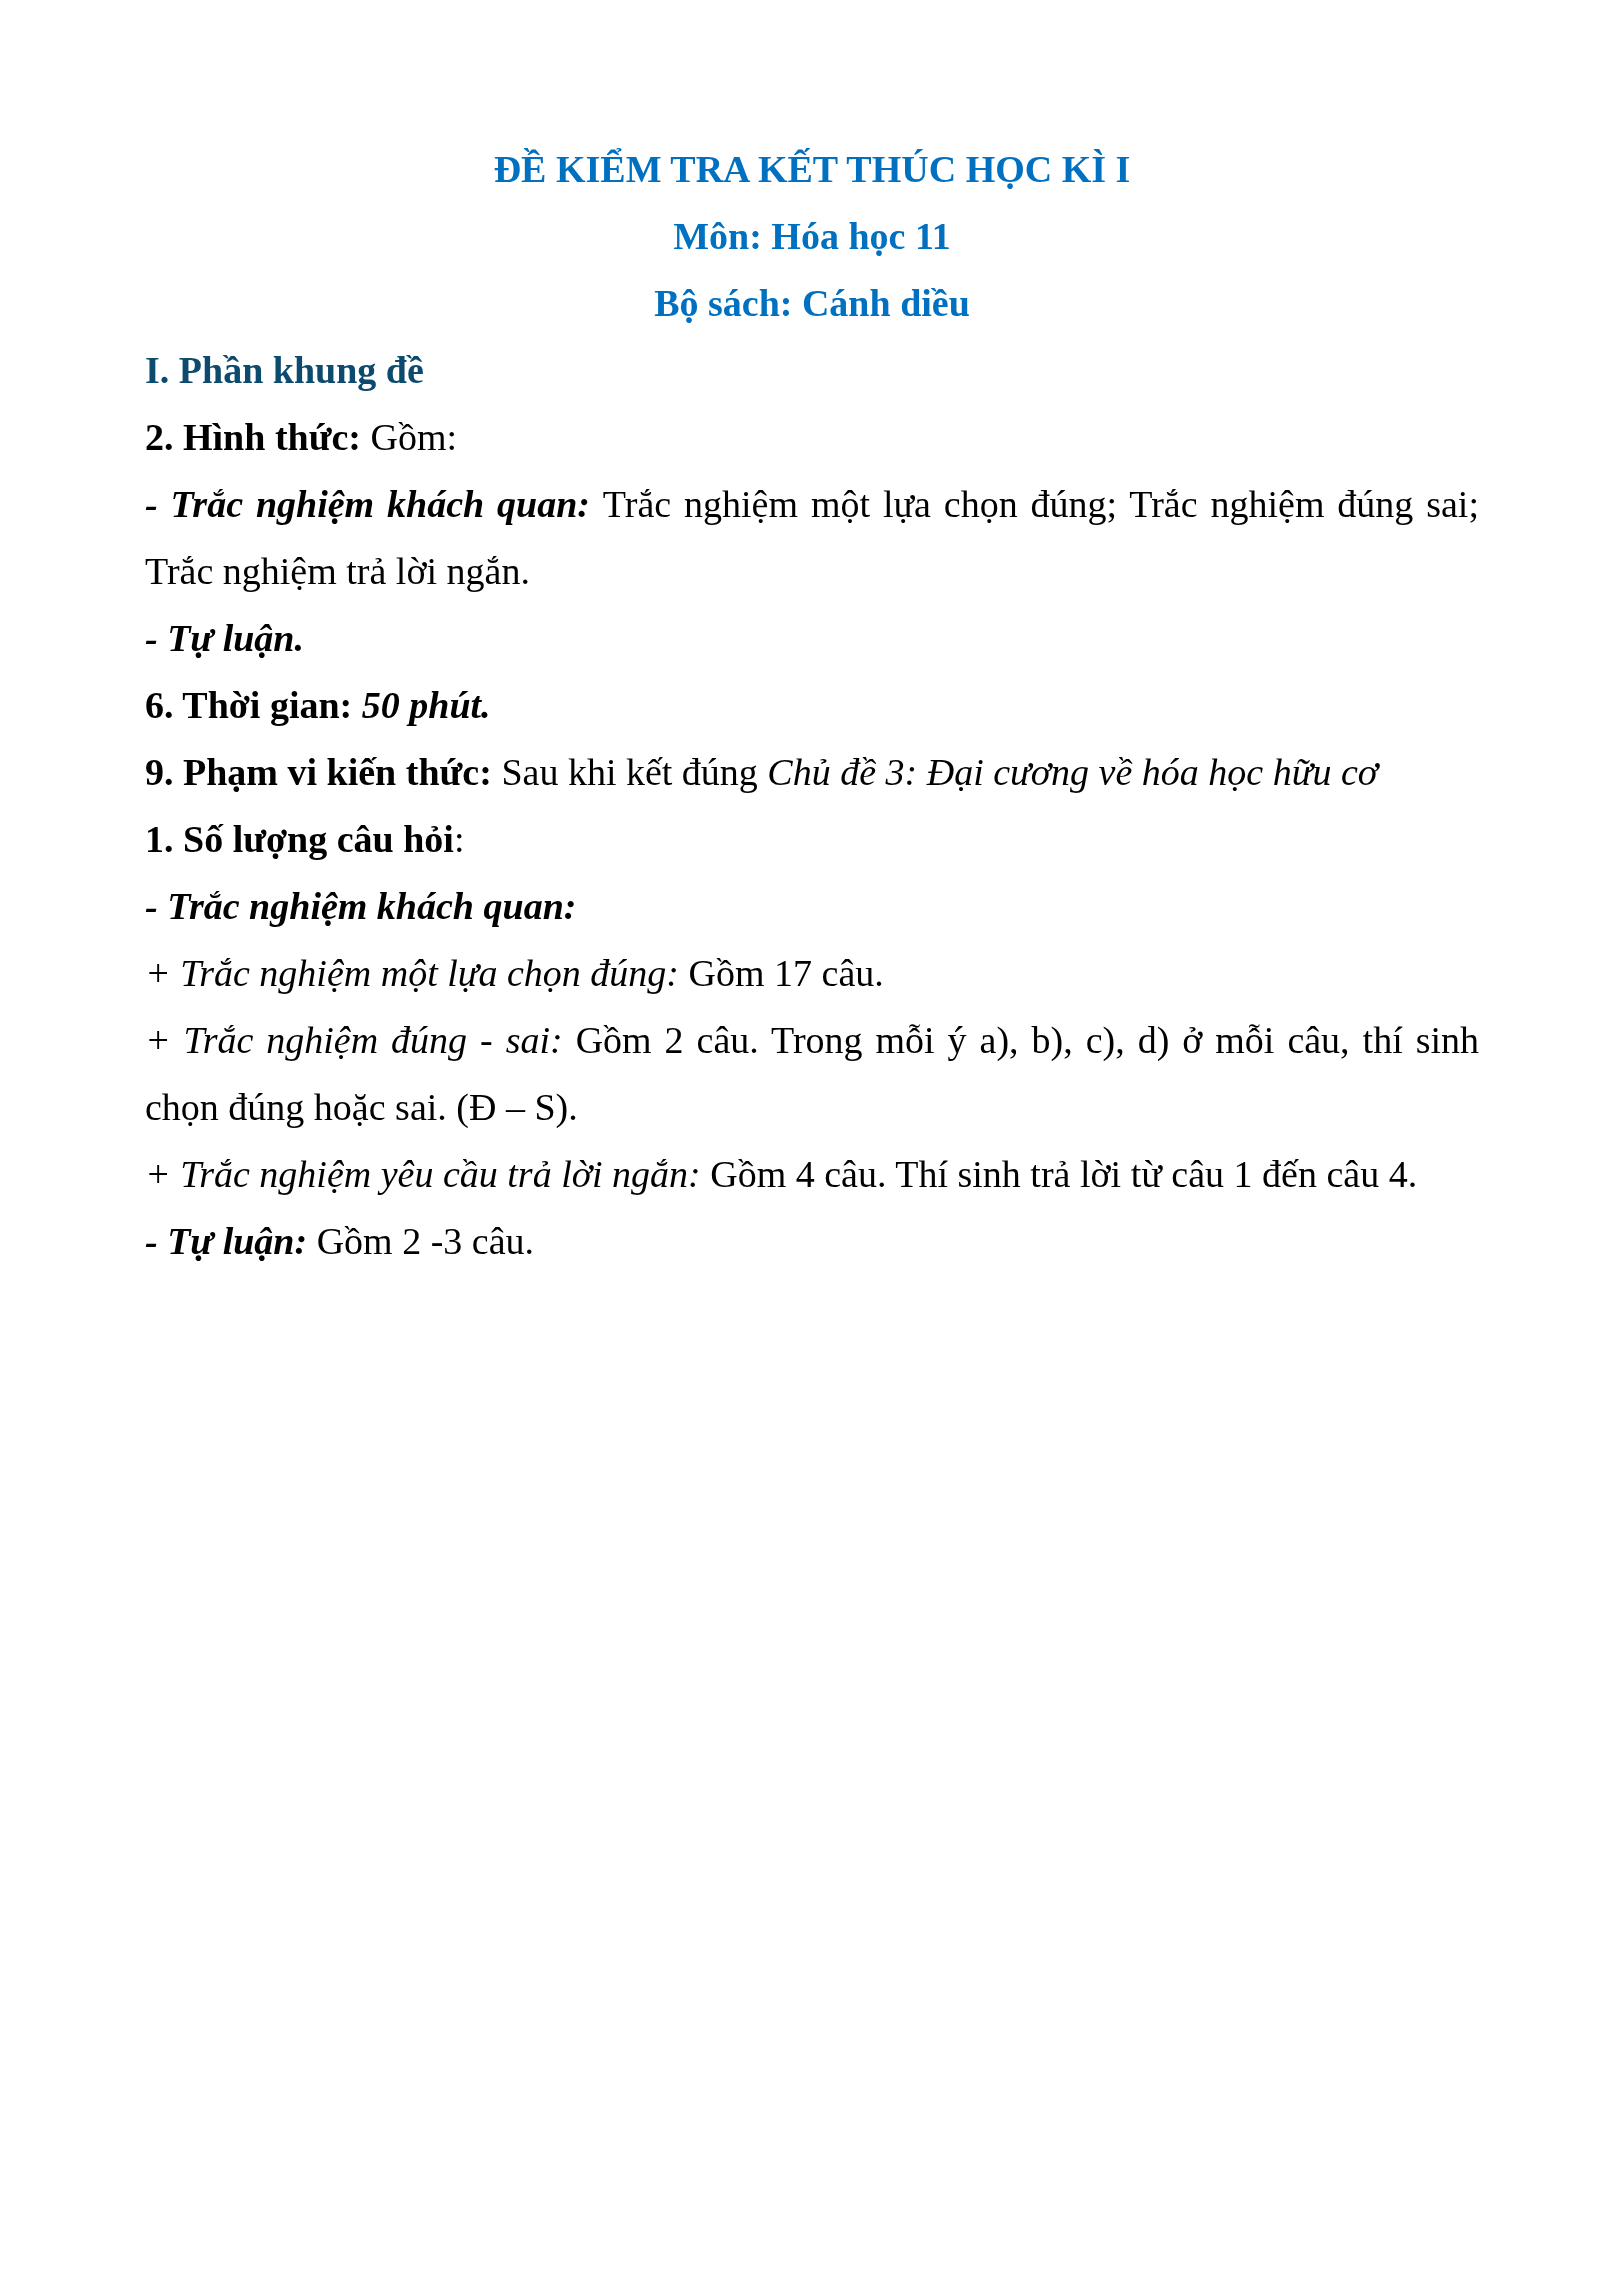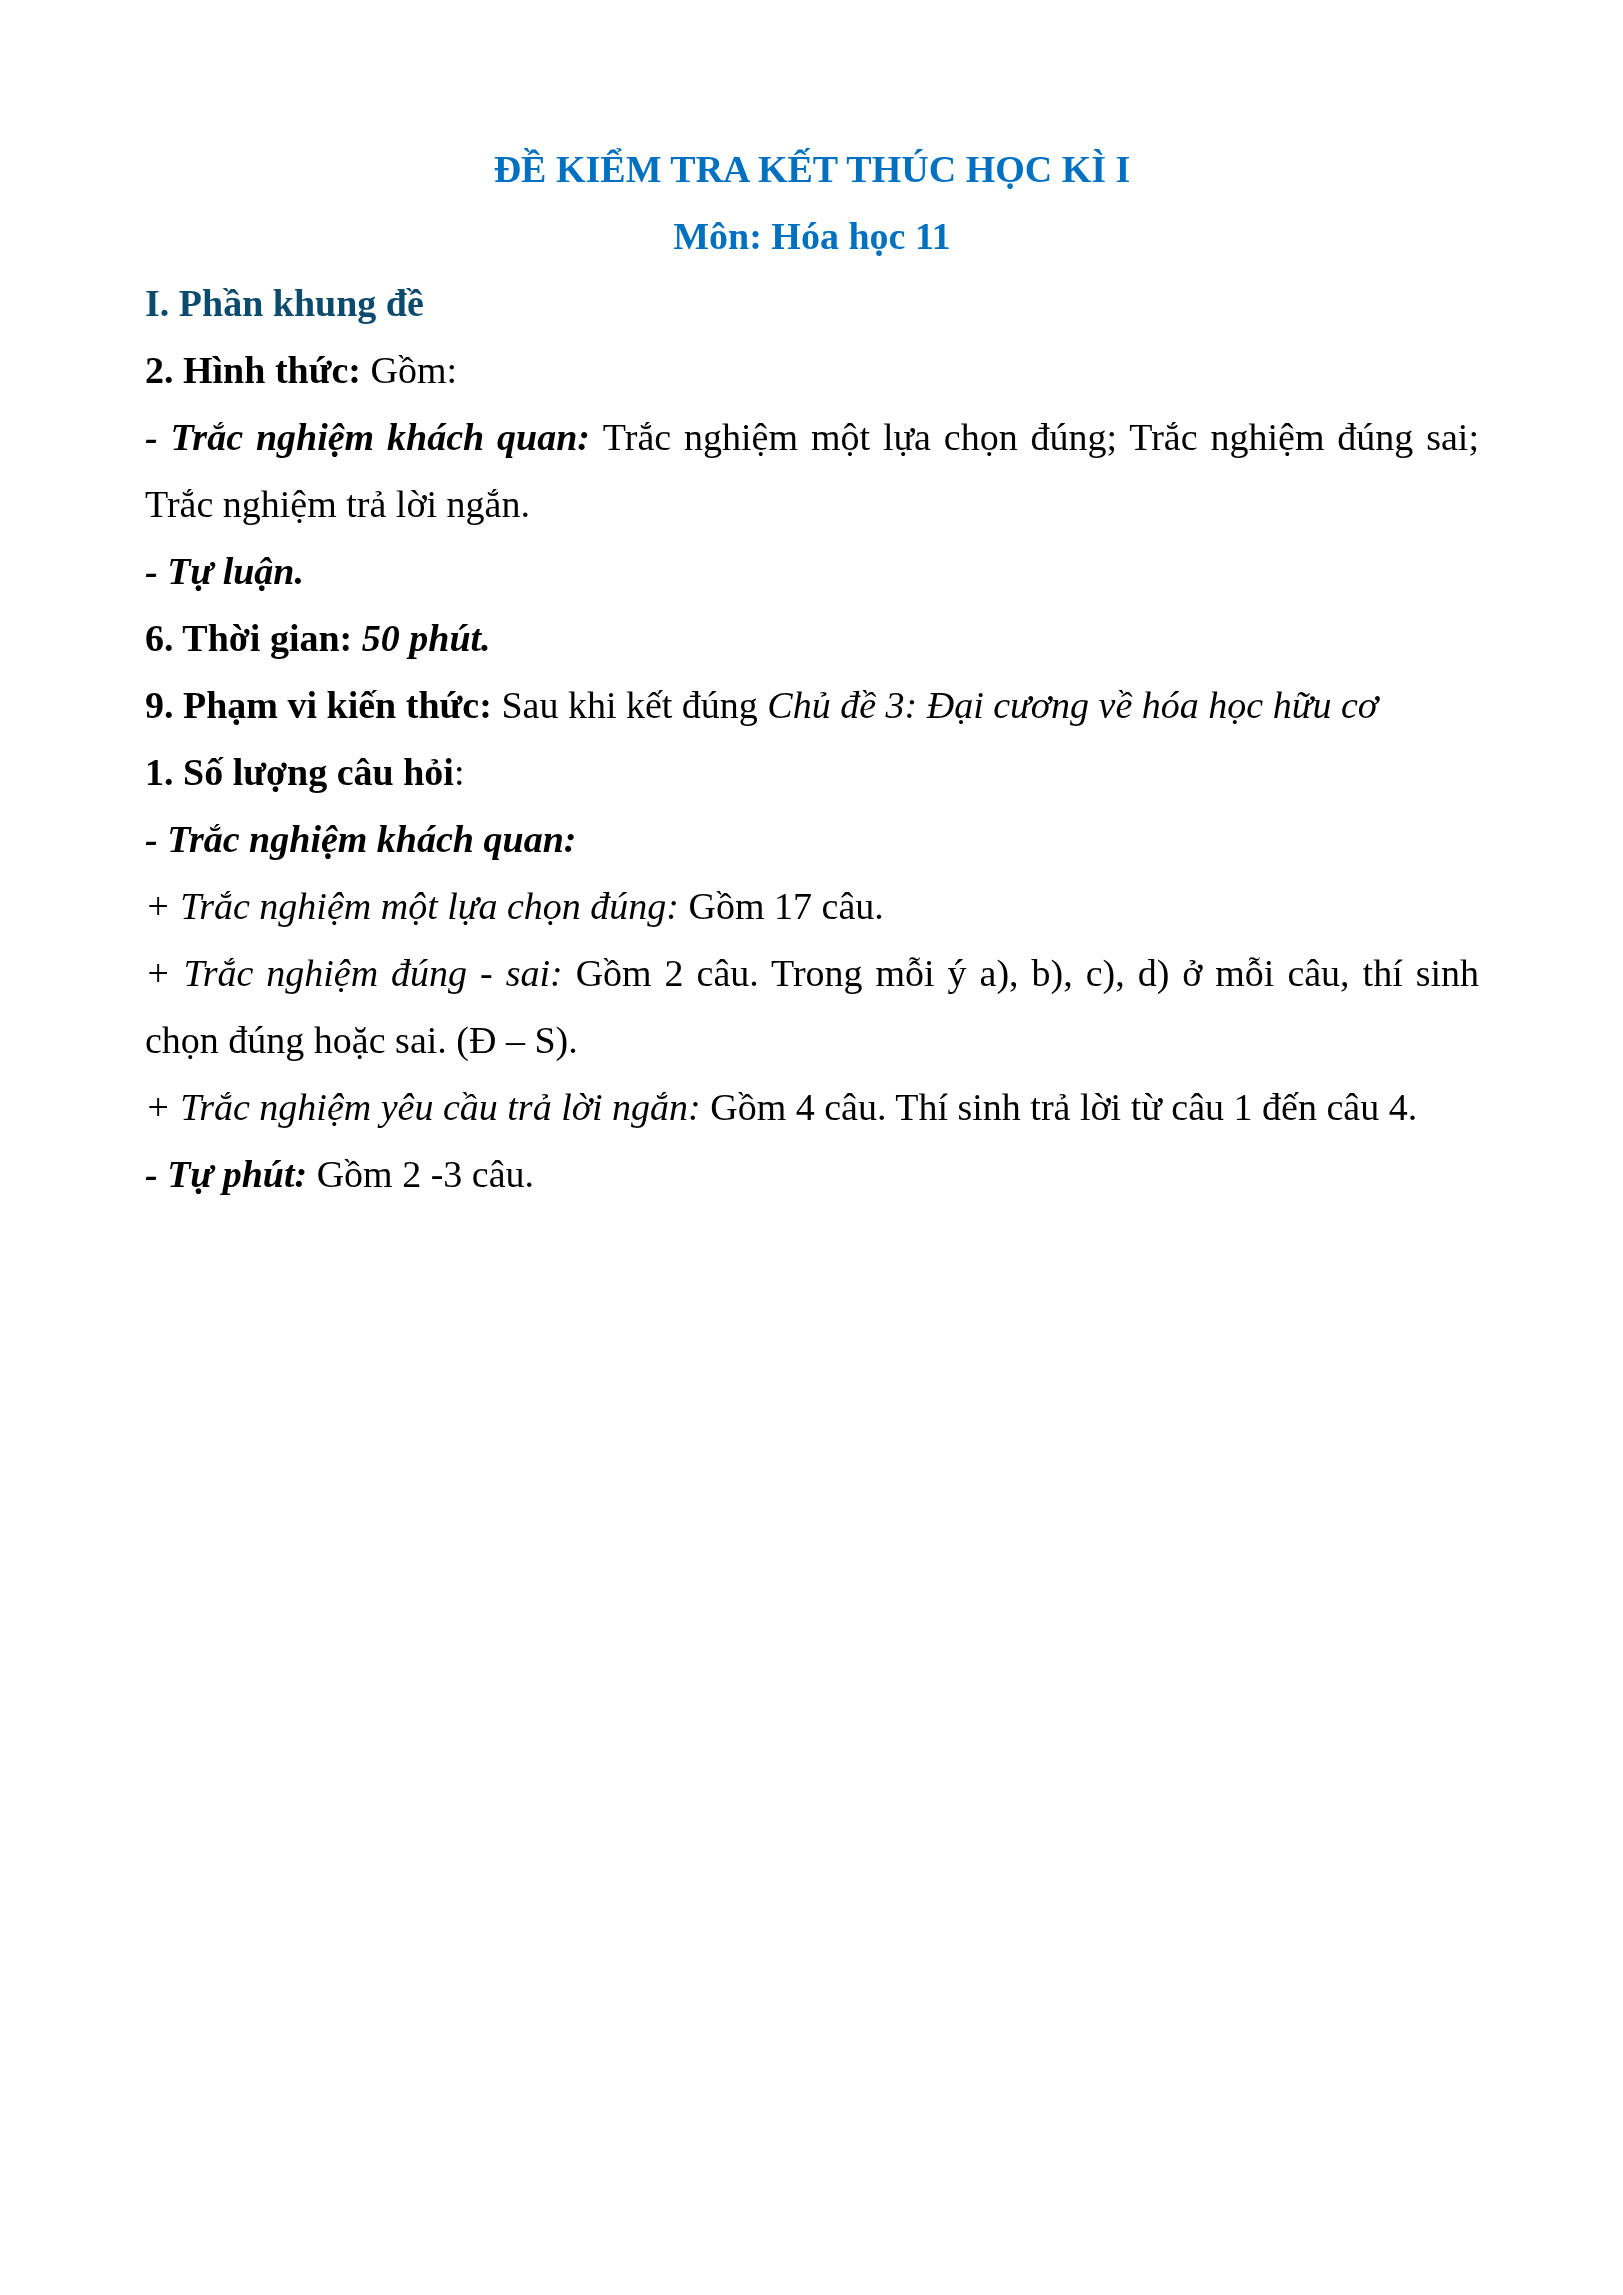--- a/index.html
+++ b/index.html
@@ -39,20 +39,23 @@
 <div class="page">
 
   <p class="line center blue b">
     <span>ĐỀ KIỂM TRA KẾT THÚC HỌC KÌ I</span>
   </p>
 
   <p class="line center blue b">
     <span>Môn: Hóa học 11</span>
   </p>
 
+  <p class="line center blue b">
+    <span>Bộ sách: Cánh diều</span>
+  </p>
 
   <p class="line">
     <span class="red b">I. Phần khung đề</span>
   </p>
 
   <p class="line">
     <span class="b">2. Hình thức: </span><span>Gồm:</span>
   </p>
 
   <p class="line">
@@ -85,17 +88,17 @@
 
   <p class="line">
     <span class="i">+ Trắc nghiệm đúng - sai: </span><span>Gồm 2 câu. Trong mỗi ý a), b), c), d) ở mỗi câu, thí sinh chọn đúng hoặc sai. (Đ – S).</span>
   </p>
 
   <p class="line">
     <span class="i">+ Trắc nghiệm yêu cầu trả lời ngắn: </span><span>Gồm 4 câu. Thí sinh trả lời từ câu 1 đến câu 4.</span>
   </p>
 
   <p class="line">
-    <span class="bi">- Tự phút: </span><span>Gồm 2 -3 câu.</span>
+    <span class="bi">- Tự luận: </span><span>Gồm 2 -3 câu.</span>
   </p>
 
 </div>
 
 
 </body></html>

